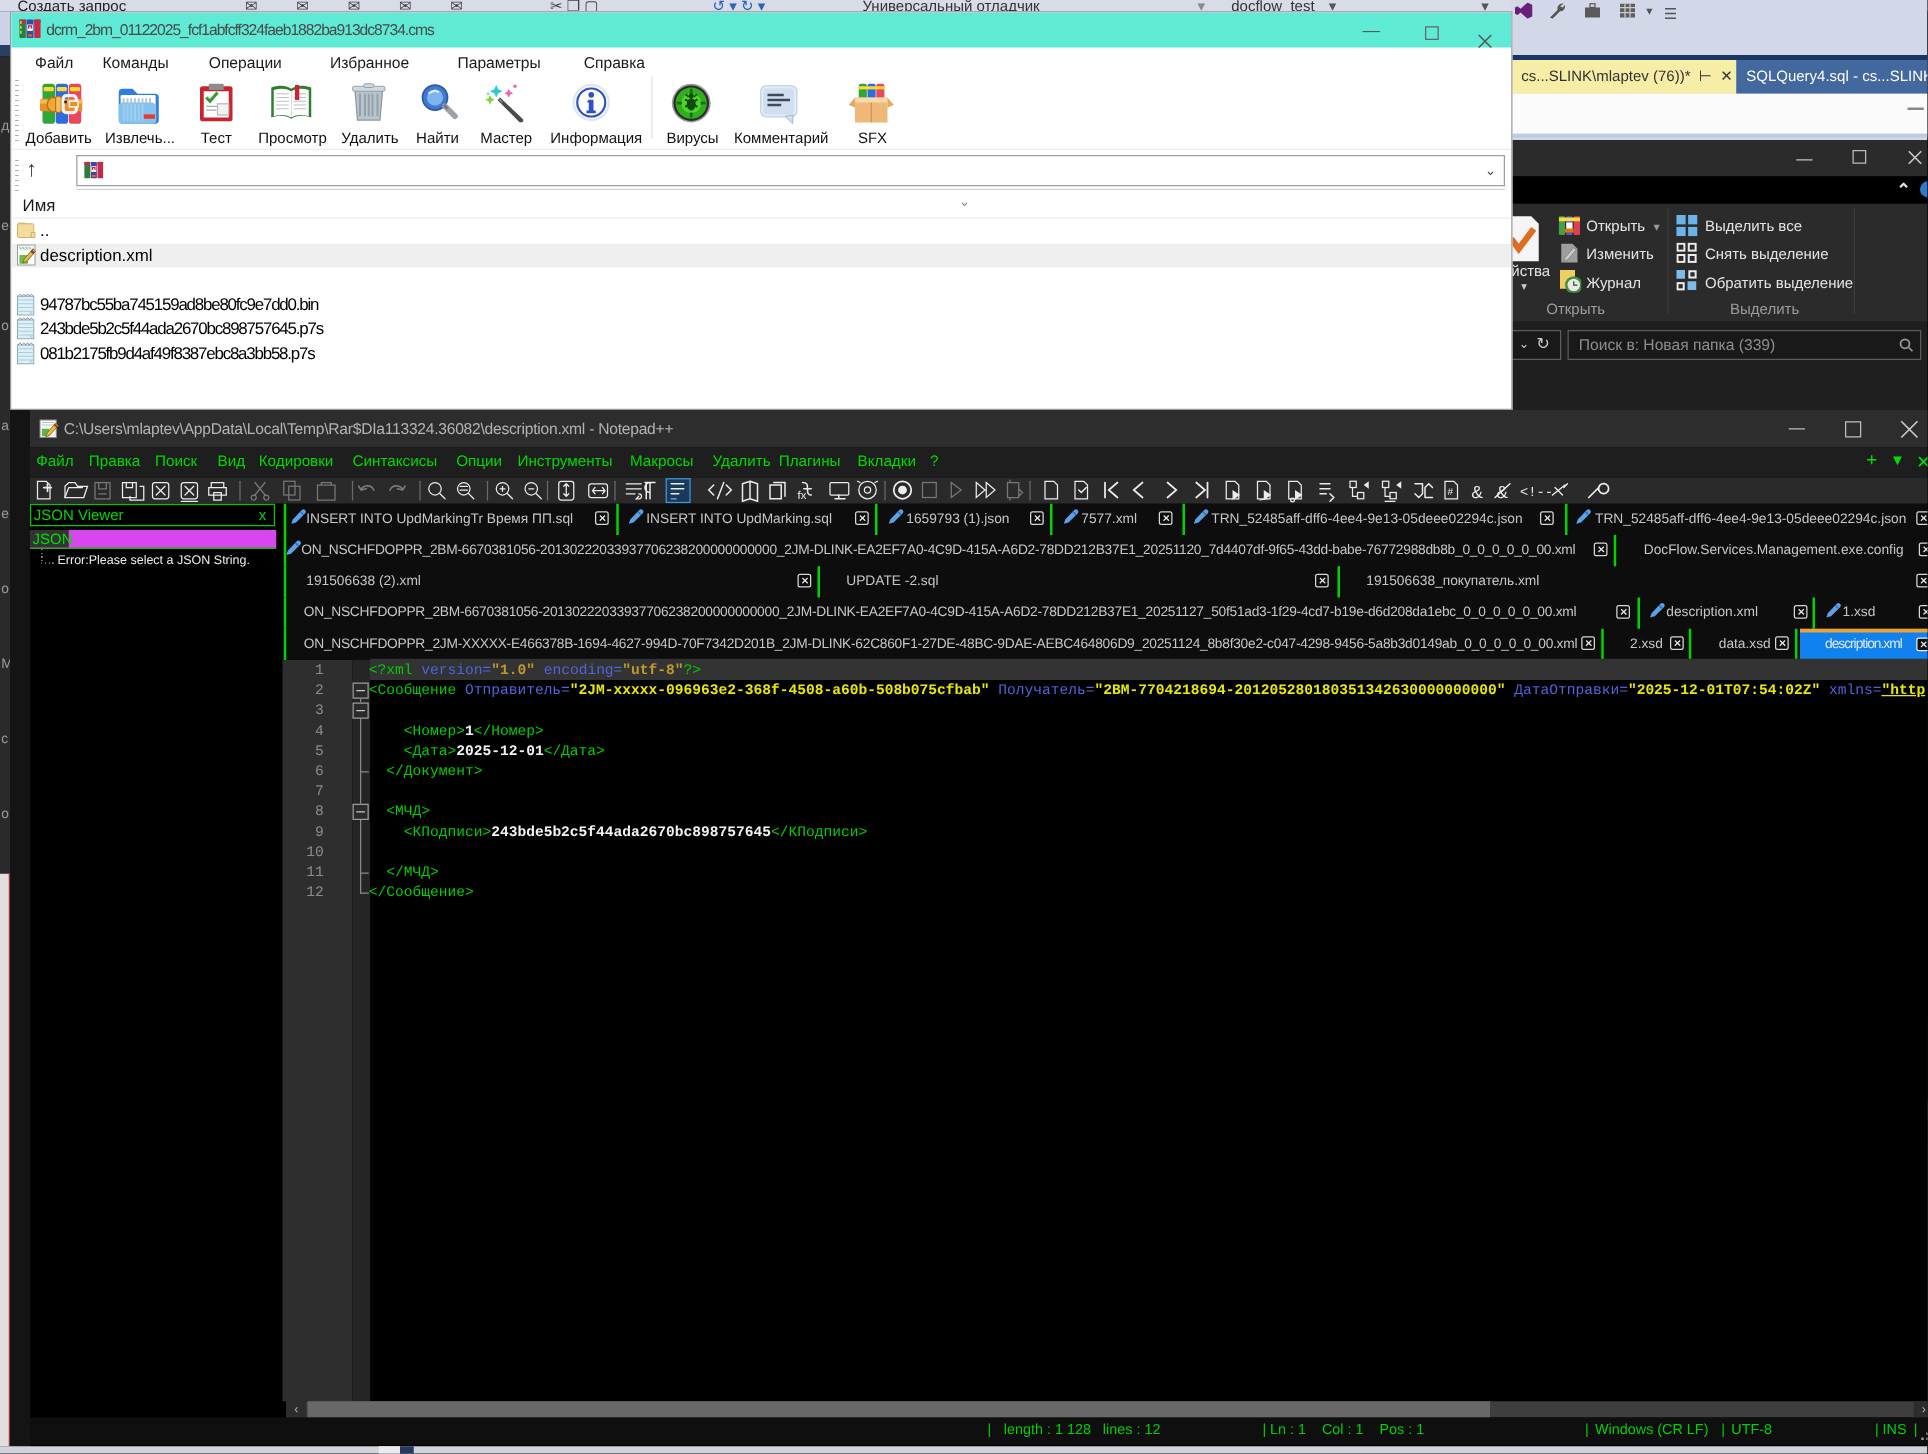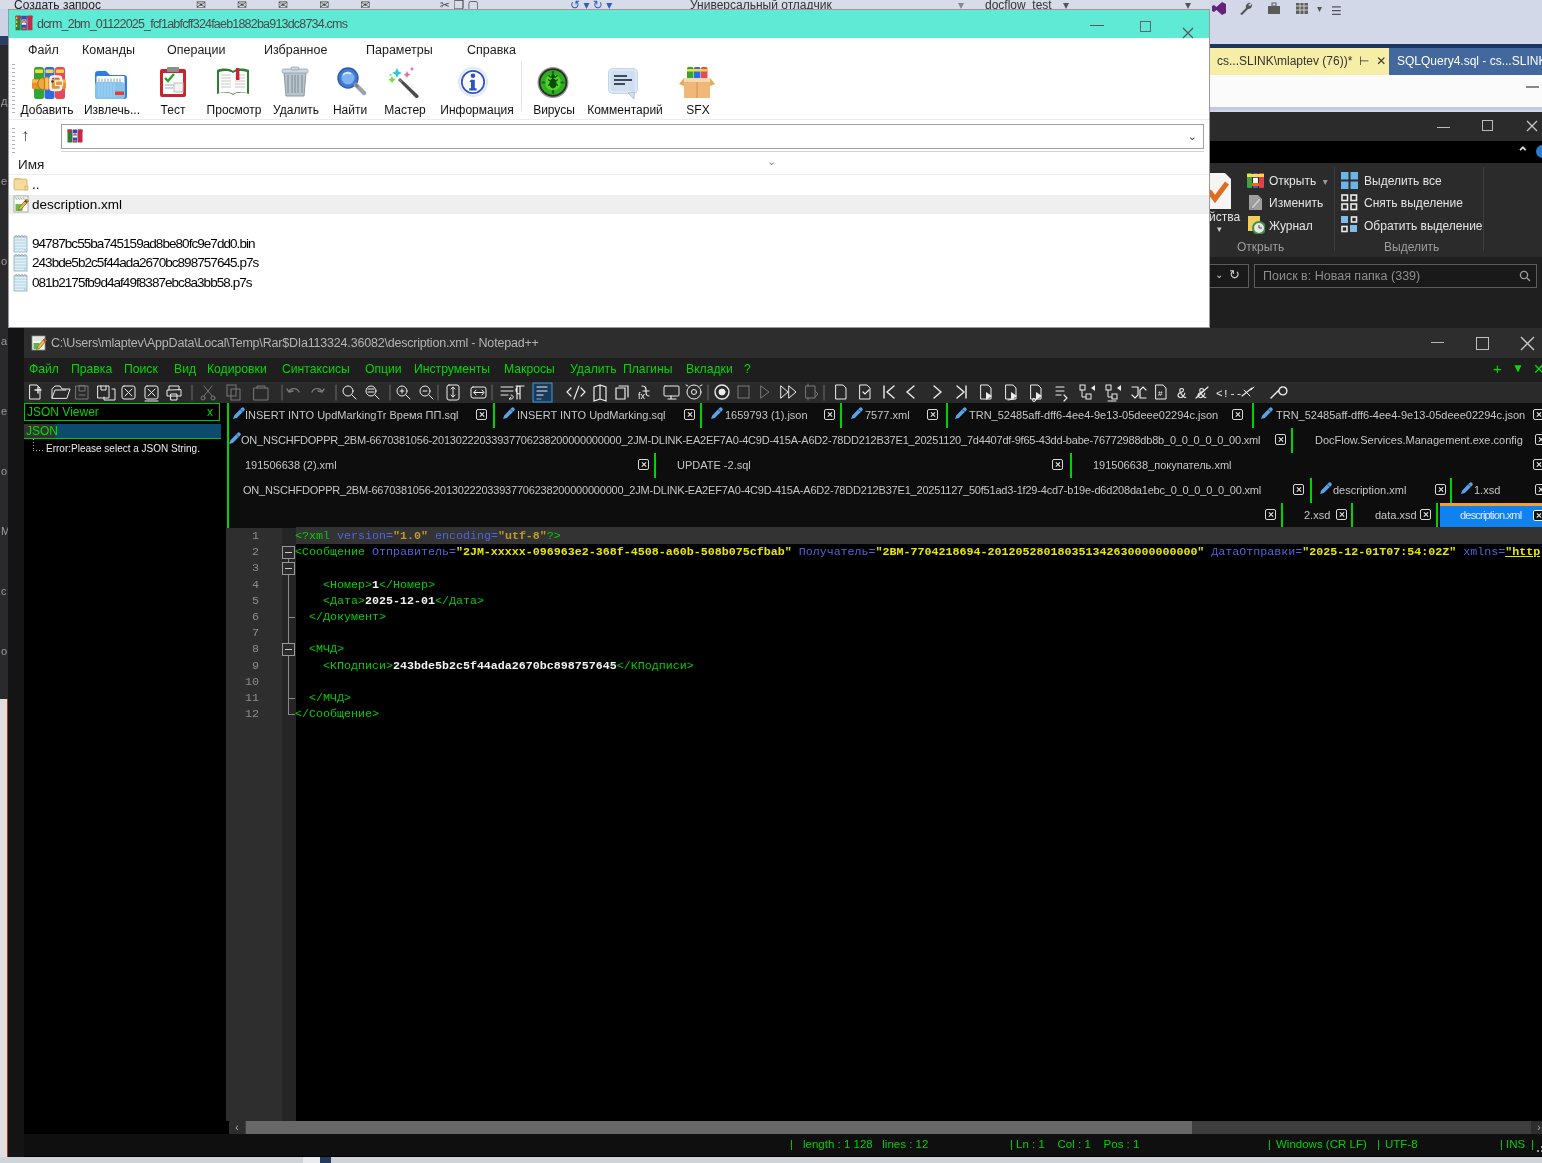--- a/index.html
+++ b/index.html
@@ -54,21 +54,21 @@
 .trow{position:absolute;left:0;width:100%;height:25px}
 .tname{position:absolute;top:6px;font-size:11px;color:#c6c6c6;white-space:nowrap}.tlong{letter-spacing:-0.2px}
 .tx{position:absolute;top:5.5px;width:11px;height:11px;border:1px solid #d8d8d8;border-radius:2px}
 .tx:before{content:"";position:absolute;left:1.5px;top:4px;width:6px;height:1.2px;background:#e8e8e8;transform:rotate(45deg)}
 .tx:after{content:"";position:absolute;left:1.5px;top:4px;width:6px;height:1.2px;background:#e8e8e8;transform:rotate(-45deg)}
 .tsep{position:absolute;top:0;width:2px;height:25px;background:#00d300}
 .pencil{position:absolute;top:4px;width:13px;height:13px}
 
 #jsonv{position:absolute;left:0;top:75px;width:205px;height:754px;background:#000}
 #jsonv .hdr{position:absolute;left:0;top:0;width:196px;height:18px;border:1px solid #00c800;color:#00d800;font-size:12px}
-#jsonv .node{position:absolute;left:0;top:21px;width:197px;height:15px;background:#0c4a6e;border-bottom:1px solid #00c800}
+#jsonv .node{position:absolute;left:0;top:21px;width:197px;height:15px;background:#d946ef;border-bottom:1px solid #00c800}
 #jsonv .node b{position:absolute;left:0;top:0;width:31px;height:14px;background:#333;color:#00e000;font-weight:normal;font-size:12px;padding-left:2px}
 #jsonv .err{position:absolute;left:22px;top:40px;color:#ececec;font-size:10px;white-space:nowrap}
 
 #gutter{position:absolute;left:202px;top:200px;width:56px;height:593px;background:#2e2e2e}
 #foldcol{position:absolute;left:258px;top:200px;width:14px;height:593px;background:#252525}
 #curline{position:absolute;left:272px;top:199px;width:1253px;height:17px;background:#333}
 .lnum{position:absolute;width:30px;text-align:right;color:#8c8c8c;font-size:11.7px;font-family:"Liberation Mono",monospace}
 .cl{position:absolute;left:271px;font-size:11.67px;line-height:16.2px;font-family:"Liberation Mono",monospace;white-space:pre;color:#00ce00}
 .cl i{font-style:normal;color:#5064dc}
 .cl b{color:#e8e800}
@@ -709,20 +709,21 @@
       <svg class="pencil" style="left:1233px" viewBox="0 0 13 13">
           <path d="M1 12l1.2-3.5L9.4 1a1.9 1.9 0 012.7 2.7L4.8 11z" fill="#5aa2e8"></path>
           <path d="M8.2 2.2l2.7 2.7" stroke="#2a6ab0" stroke-width="1.1"></path>
         </svg>
       <span class="tname" style="left:1247px">1.xsd</span>
       <div class="tx" style="left:1308px"></div>
         <div class="tsep" style="left:1322px"></div>
     </div>
     <div class="trow" style="top:100px">
       <div class="tsep" style="left:0"></div>
+      <span class="tname tlong" style="left:16px">ON_NSCHFDOPPR_2JM-XXXXX-E466378B-1694-4627-994D-70F7342D201B_2JM-DLINK-62C860F1-27DE-48BC-9DAE-AEBC464806D9_20251124_8b8f30e2-c047-4298-9456-5a8b3d0149ab_0_0_0_0_0_00.xml</span>
       <div class="tx" style="left:1038px"></div>
         <div class="tsep" style="left:1054px"></div>
       <span class="tname" style="left:1077px">2.xsd</span>
       <div class="tx" style="left:1109px"></div>
         <div class="tsep" style="left:1124px"></div>
       <span class="tname" style="left:1148px">data.xsd</span>
       <div class="tx" style="left:1193px"></div>
         <div class="tsep" style="left:1209px"></div>
       <div style="position:absolute;left:1213px;top:0;width:108px;height:25px;background:#0f82f0;border-top:3px solid #efa132">
         <span class="tname" style="left:20px;top:3px;color:#dfe9ff;letter-spacing:-0.8px">description.xml</span>

